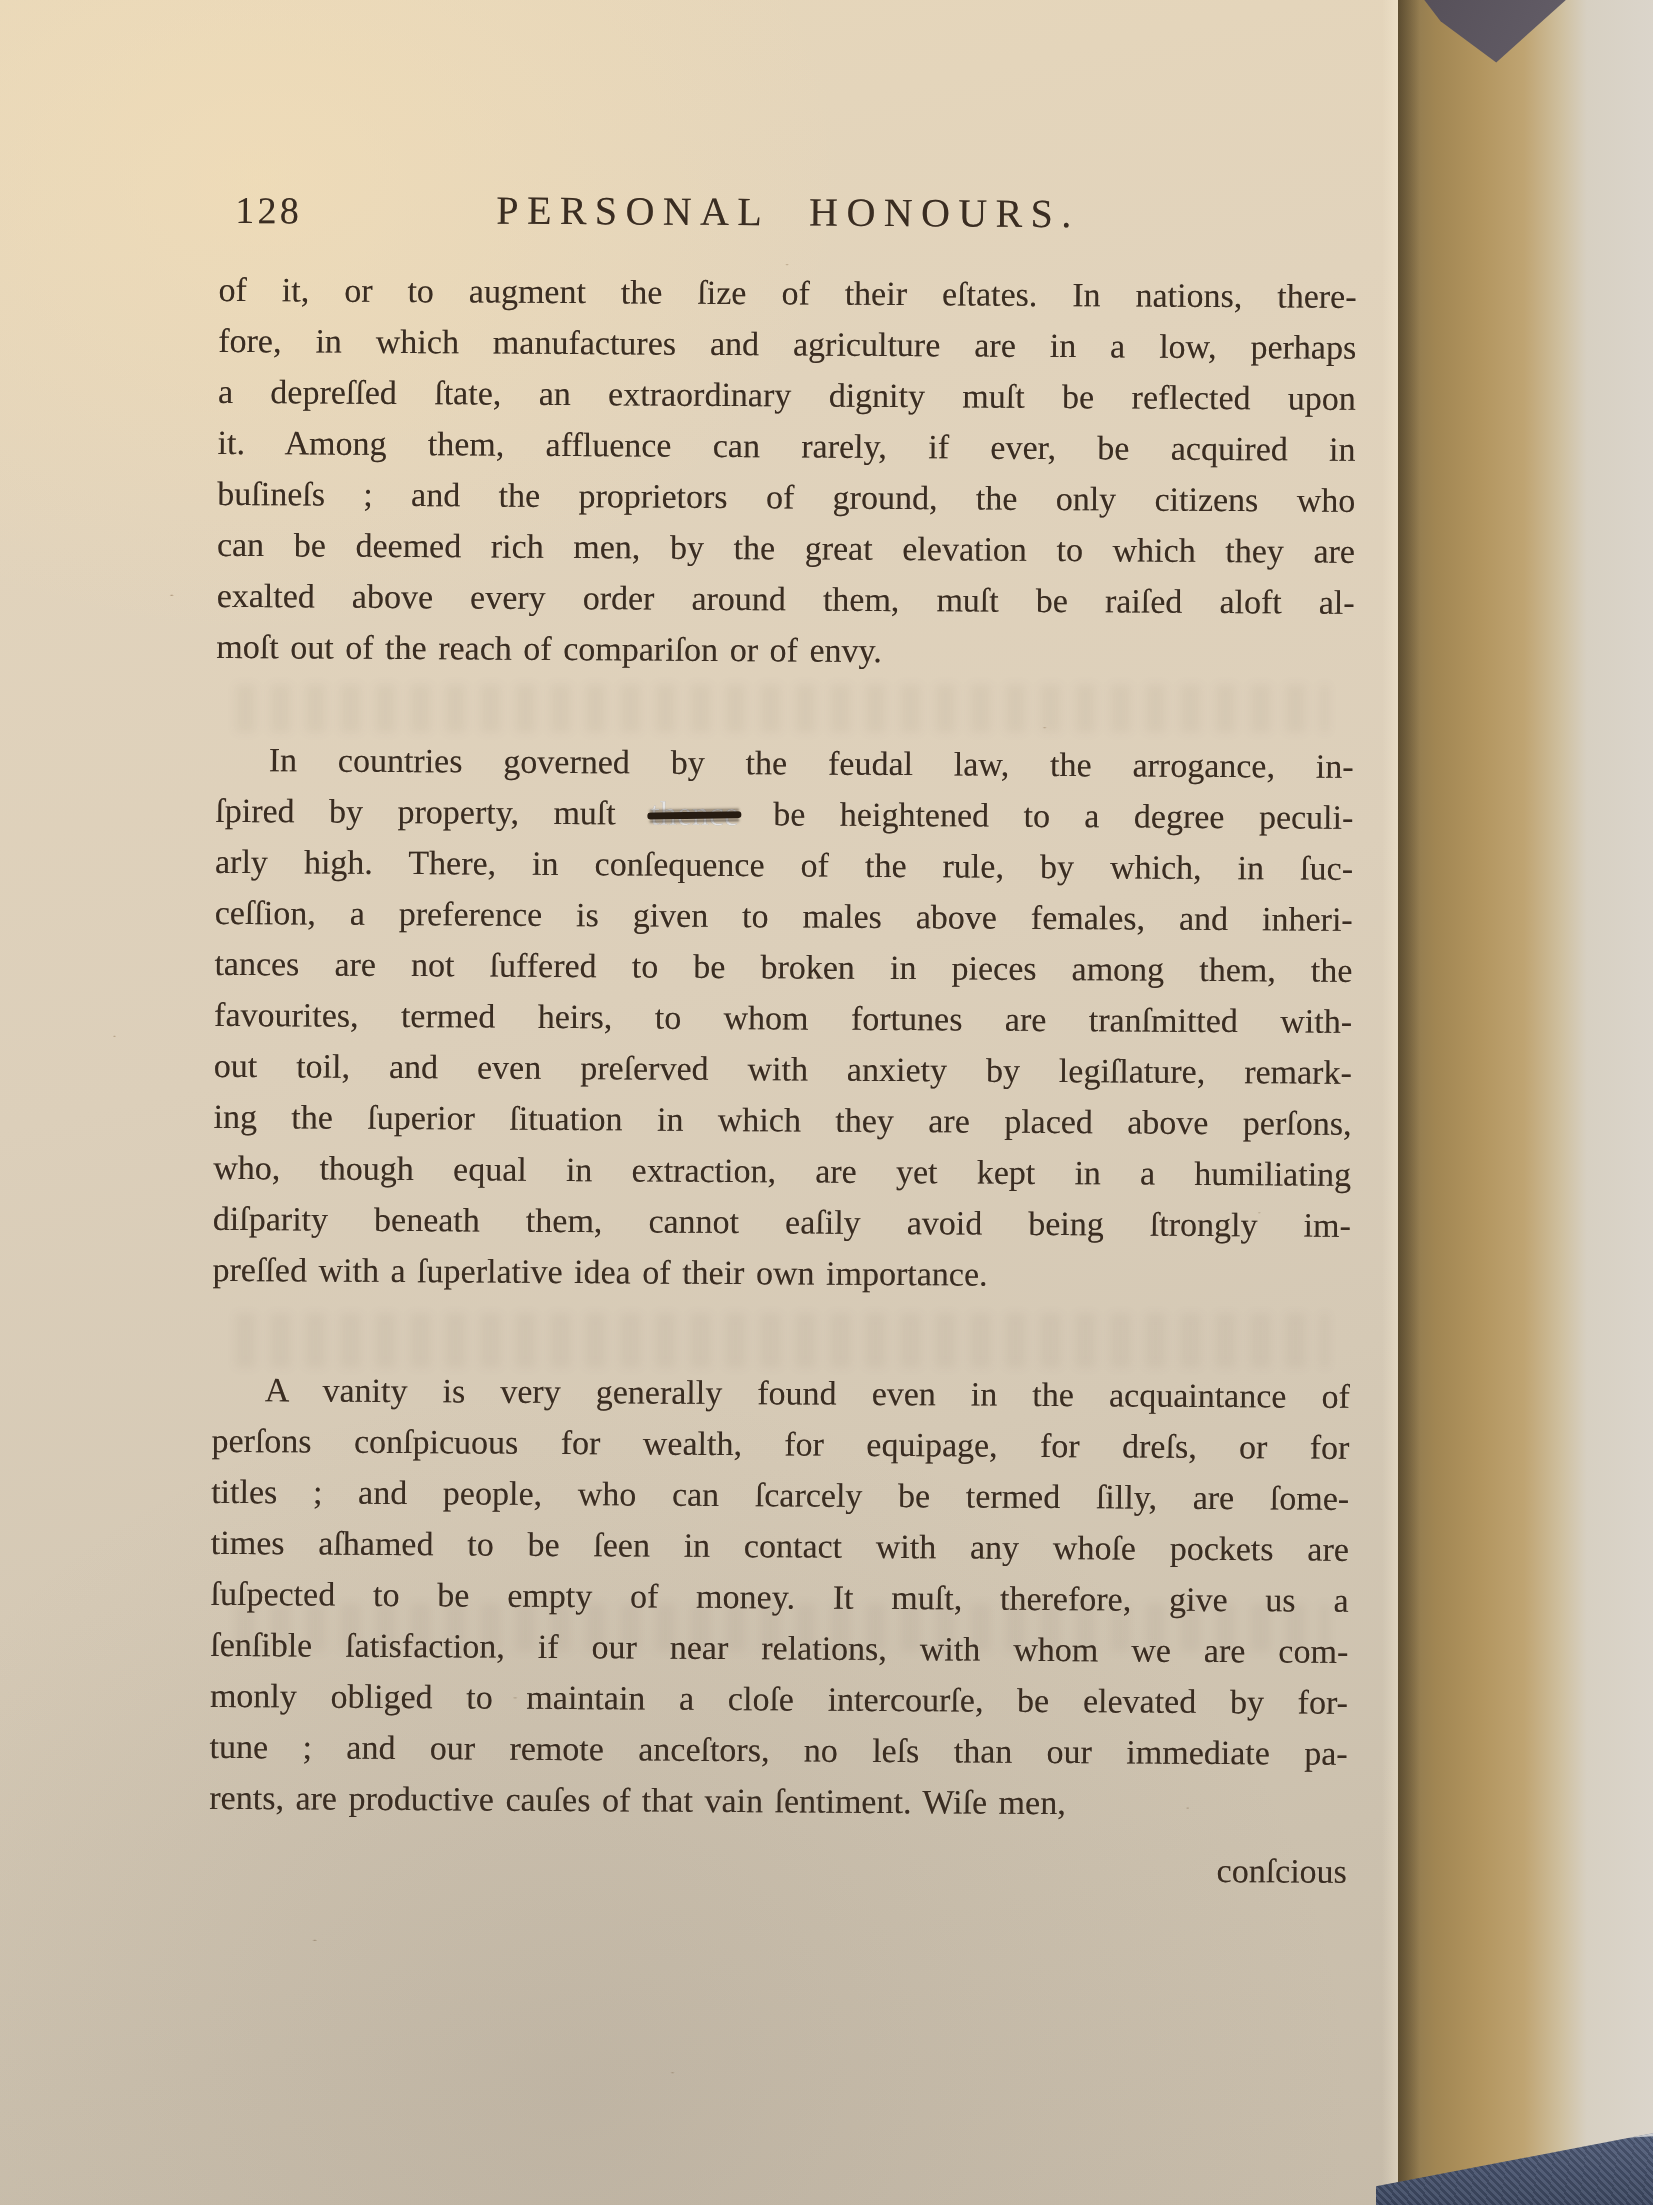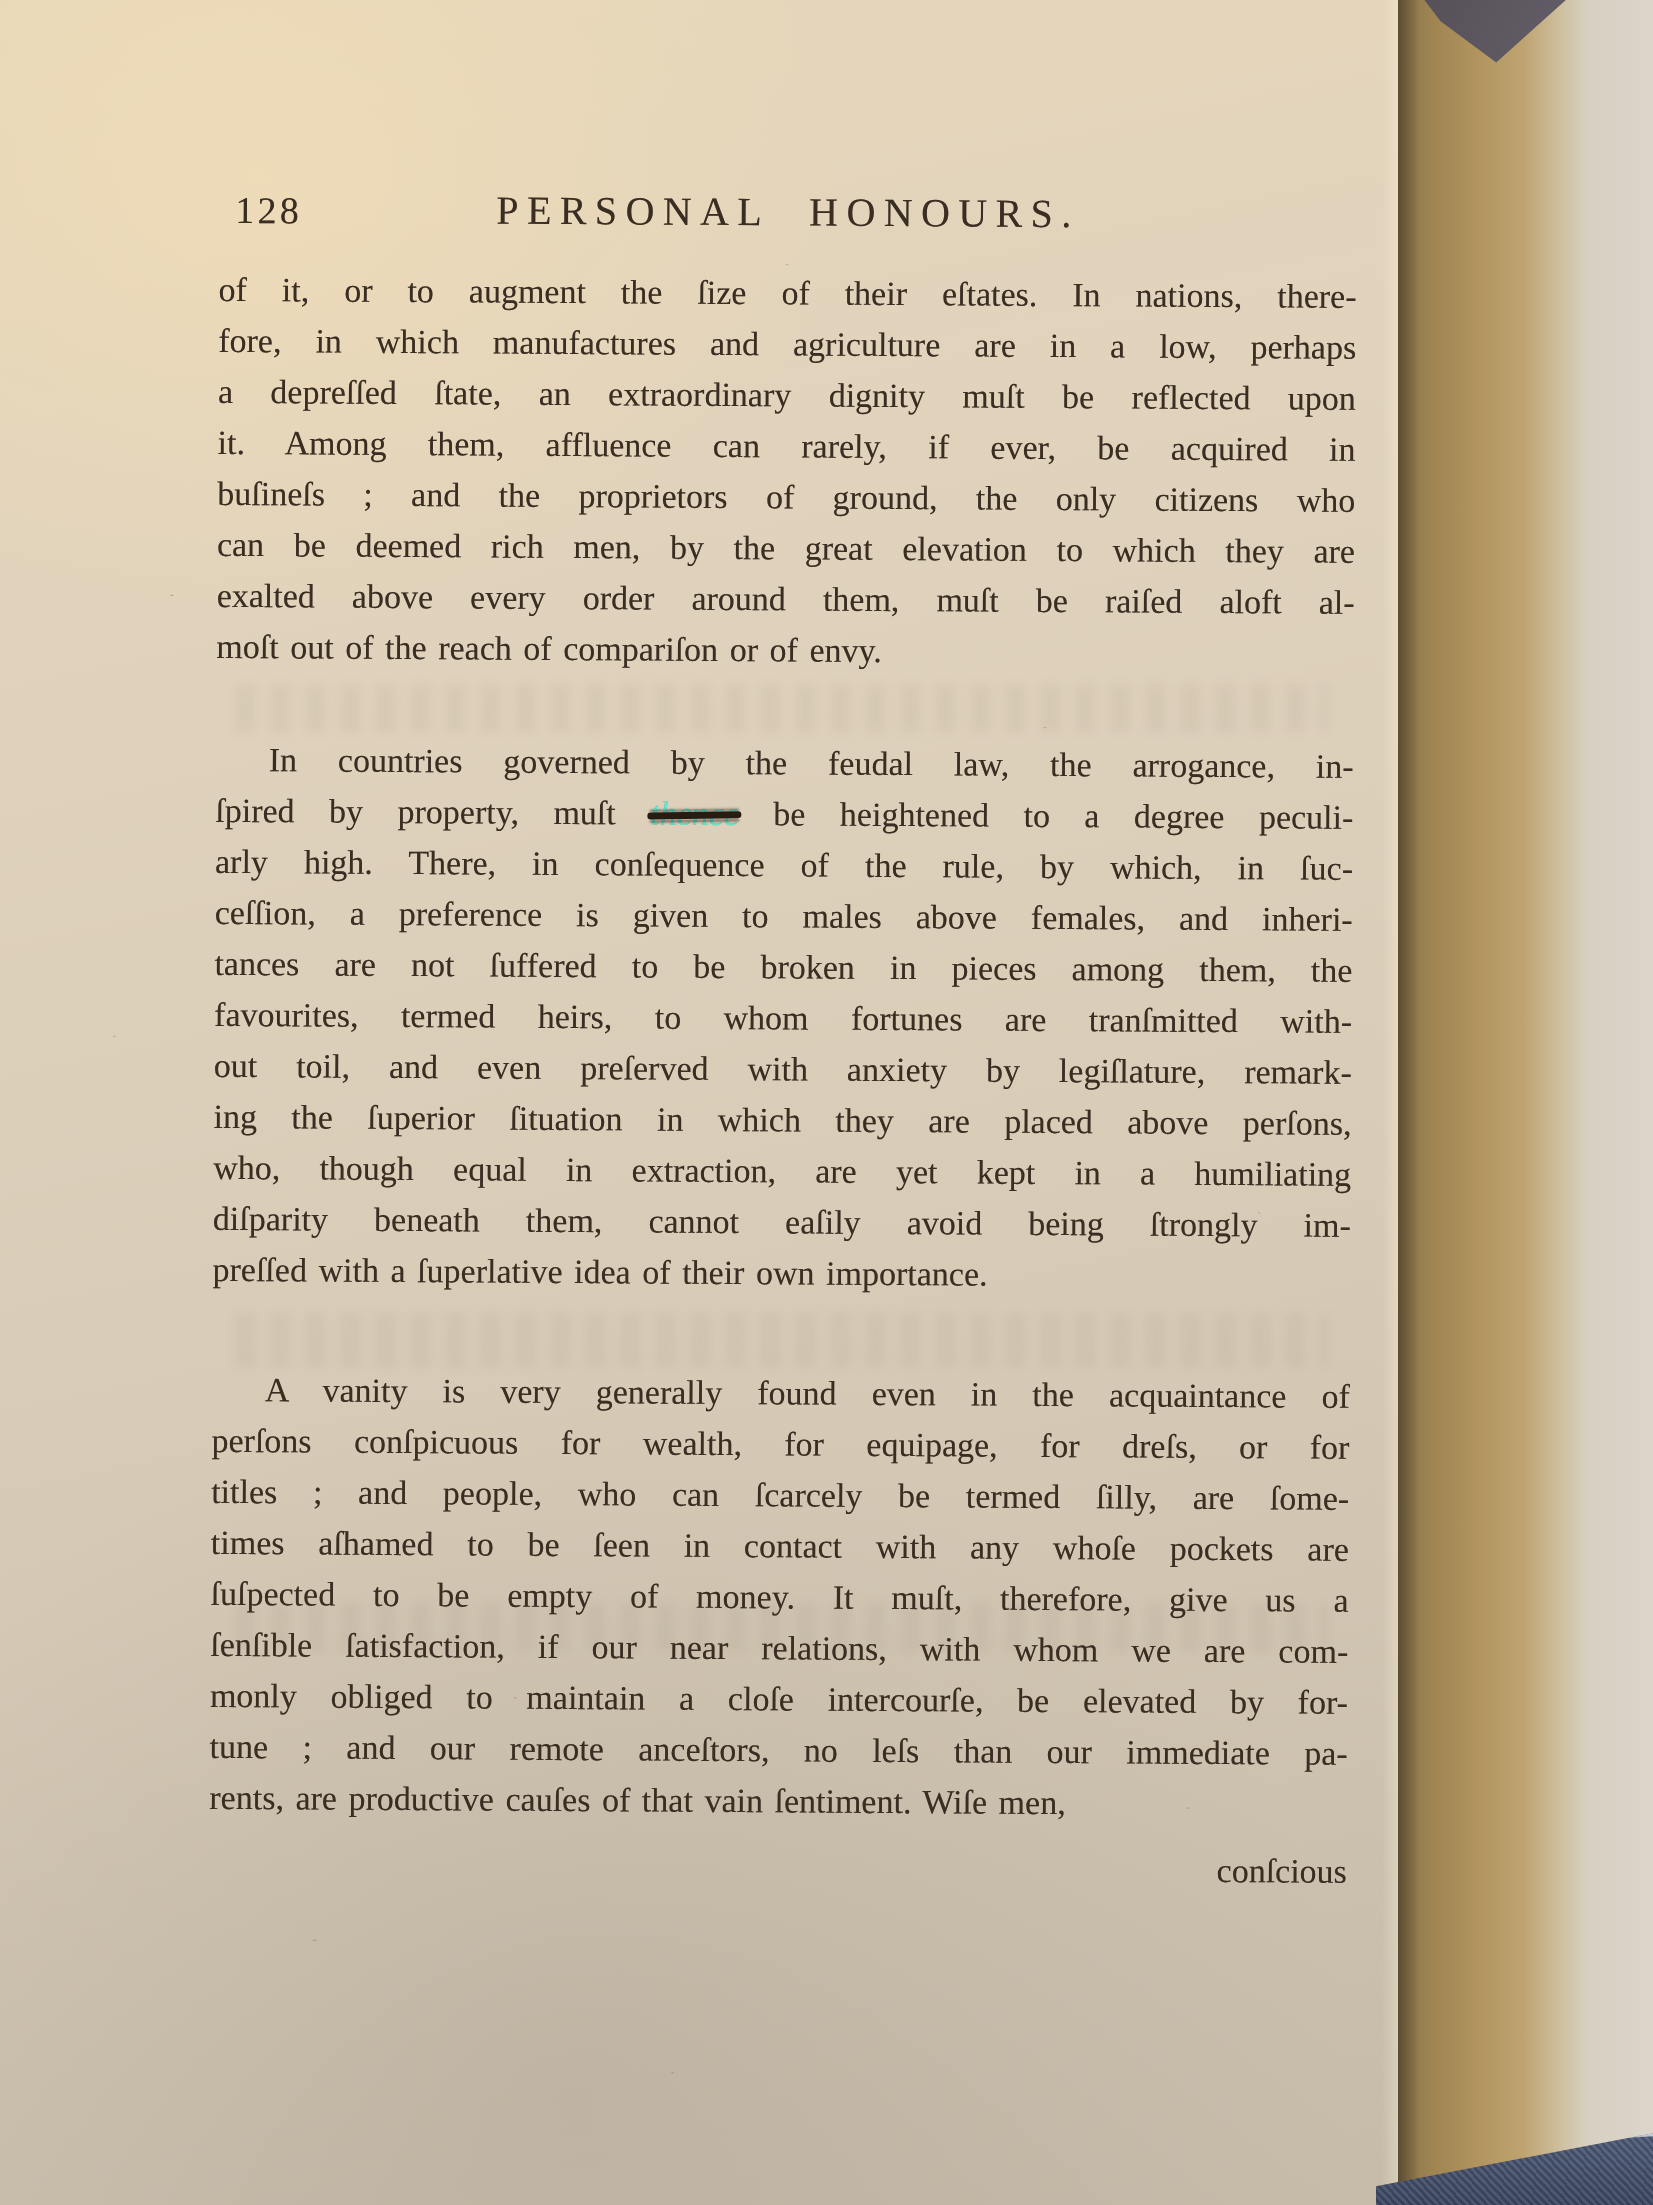--- a/index.html
+++ b/index.html
@@ -97,21 +97,21 @@
   .para + .para{margin-top:0;}
   .para.p1{margin-top:62px;}
   .para.p2{margin-top:69px;}
   .line{
     font-size:34px;line-height:51px;white-space:normal;
     text-align:justify;text-align-last:justify;word-spacing:0.09em;
   }
   .line.indent{padding-left:53px;}
   .line.last{text-align-last:left;}
   
-  .struck{position:relative;color:#5eead4;font-style:italic;}
+  .struck{position:relative;color:#e5e5e5;}
   .struck::after{
     content:"";position:absolute;left:-3%;right:-3%;top:46%;height:7.1px;
     background:#271c12;border-radius:3.3px;transform:rotate(-1.2deg);
     box-shadow:0 5.5px 2.2px -2.2px rgba(39,28,18,0.55), 0 -4.9px 2.2px -2.2px rgba(39,28,18,0.45);
   }
   .catchword{
     position:absolute;top:1839px;left:219px;width:1138px;
     text-align:right;font-size:34px;line-height:51px;
     padding-right:8.8px;
   }

